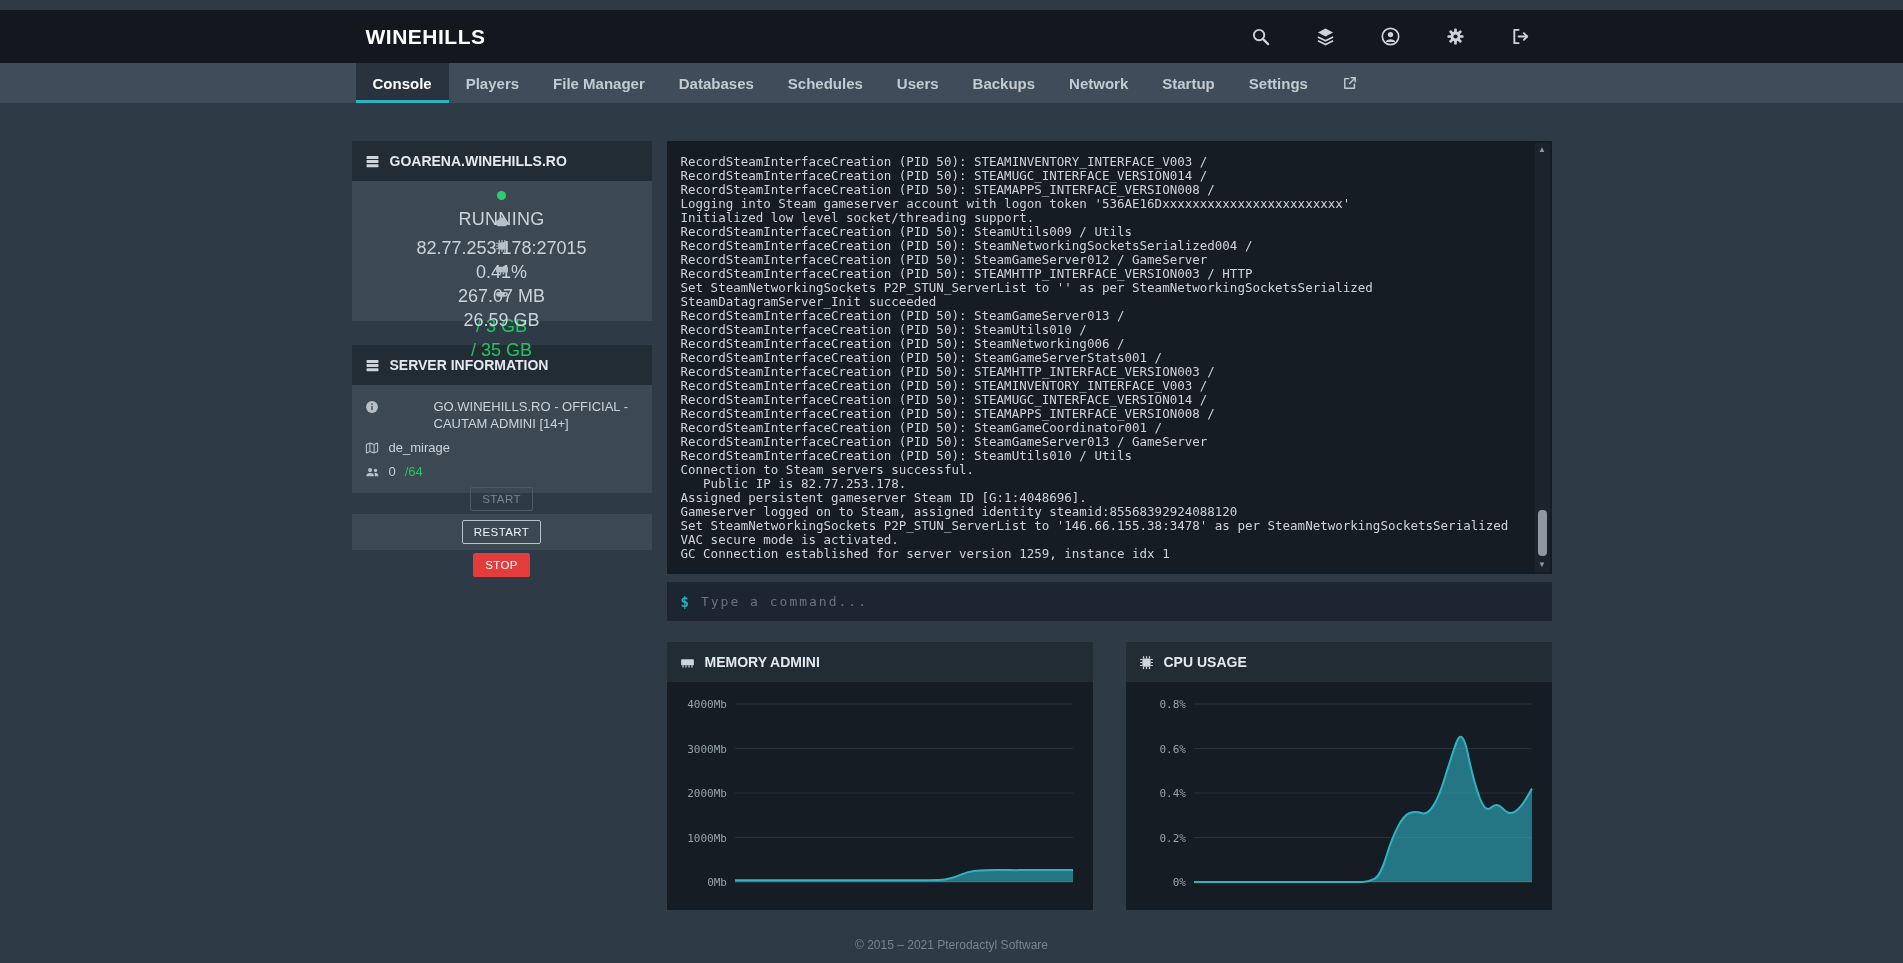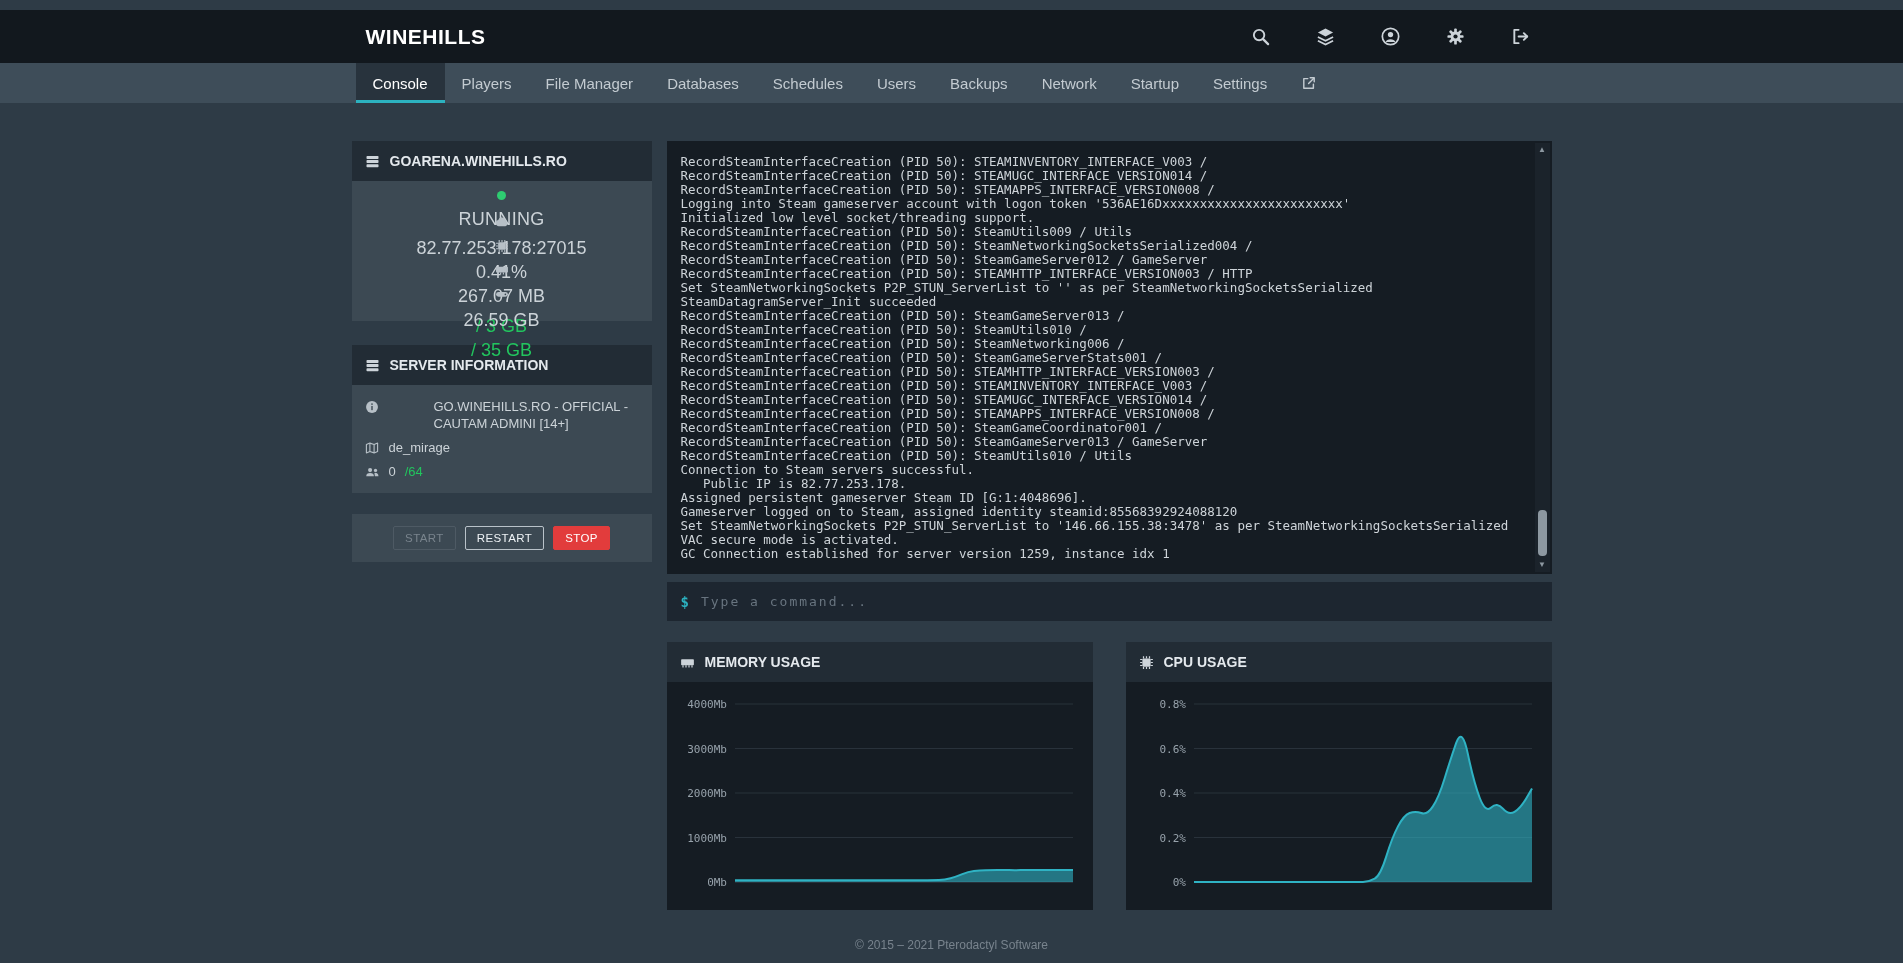--- a/index.html
+++ b/index.html
@@ -21,21 +21,21 @@
   .brand {
     color:#ffffff; font-size:21px; font-weight:bold; letter-spacing:.5px;
     cursor:pointer;
   }
   .topbar-icons { display:flex; gap:46px; color:#ccd3d9; padding-right:8px; }
   .tb-icon { display:block; cursor:pointer; }
   .tb-icon svg { width:19px; height:19px; display:block; }
 
   
   .subnav { height:40px; background:#3e4d59; }
-  .subnav-inner { width:1200px; margin:0 auto; height:100%; display:flex; padding-left:4px; }
+  .subnav-inner { width:1200px; margin:0 auto; height:100%; display:flex; padding-left:4px;font-weight:bold; }
   .tabs { display:flex; height:100%; }
   .tab {
     padding:0 17px; display:flex; align-items:center;
     color:#c3cbd1; font-size:15px; cursor:pointer; white-space:nowrap;
   }
   .tab.active { background:#28333d; color:#ffffff; box-shadow: inset 0 -3px 0 #2cb2c0; }
   .icon-tab svg { width:16px; height:16px; display:block; }
 
   
   .container { width:1200px; margin:0 auto; padding-top:38px; display:flex; gap:15px; }
@@ -59,22 +59,22 @@
 
   .info-card { margin-top:24px; }
   .info-row { display:flex; gap:9px; font-size:13px; color:#ccd3d8; padding:3px 0; align-items:flex-start; }
   .info-row.center { align-items:center; height:24px; padding:0; }
   .info-row .icn { width:15px; flex:none; display:flex; justify-content:center; padding-top:2px; }
   .info-row .icn svg { width:14px; height:14px; display:block; color:#b7c0c7; }
   .hostname { line-height:17px;margin-left:45px; }
 
   
   .power-panel {
-    margin-top:21px; background:#3c4953; height:48px;
-    display:flex; align-items:center; justify-content:center; gap:9px;
+    margin-top:21px; background:#3c4953; height:36px;
+    display:flex; align-items:center; justify-content:center; gap:9px;flex-direction:column;
   }
   .btn {
     font-family:"Liberation Sans", sans-serif; font-size:11.5px; letter-spacing:.4px;
     padding:5px 11px; border-radius:2px; border:1px solid transparent;
     background:transparent; cursor:pointer;
   }
   .btn.start { color:#79848d; border-color:#4e5a64; cursor:not-allowed; }
   .btn.restart { color:#eef2f5; border-color:#b9c2c9; }
   .btn.stop { color:#ffffff; background:#e23c3c; border-color:#e23c3c; }
 
@@ -336,21 +336,21 @@
       <section class="chart-card">
         <div class="card-header">
           <span class="icn">
             <svg viewBox="0 0 20 20">
                 <rect x="1.5" y="5.5" width="17" height="8" rx="1" fill="currentColor"></rect>
                 <g stroke="currentColor" stroke-width="1.6">
                   <path d="M4 13.5v3M8 13.5v3M12 13.5v3M16 13.5v3"></path>
                 </g>
               </svg>
           </span>
-          <span>MEMORY USAGE</span>
+          <span>MEMORY ADMINI</span>
         </div>
         <div class="chart-body">
           <svg viewBox="0 0 398 204" width="398" height="204">
               <line x1="54" x2="392" y1="188" y2="188" stroke="#3a4754" stroke-width="1"></line>
               <text x="46" y="192" text-anchor="end" class="tick-label">0Mb</text>
               <line x1="54" x2="392" y1="143.5" y2="143.5" stroke="#29323b" stroke-width="1"></line>
               <text x="46" y="147.5" text-anchor="end" class="tick-label">1000Mb</text>
               <line x1="54" x2="392" y1="99" y2="99" stroke="#29323b" stroke-width="1"></line>
               <text x="46" y="103" text-anchor="end" class="tick-label">2000Mb</text>
               <line x1="54" x2="392" y1="54.5" y2="54.5" stroke="#29323b" stroke-width="1"></line>

